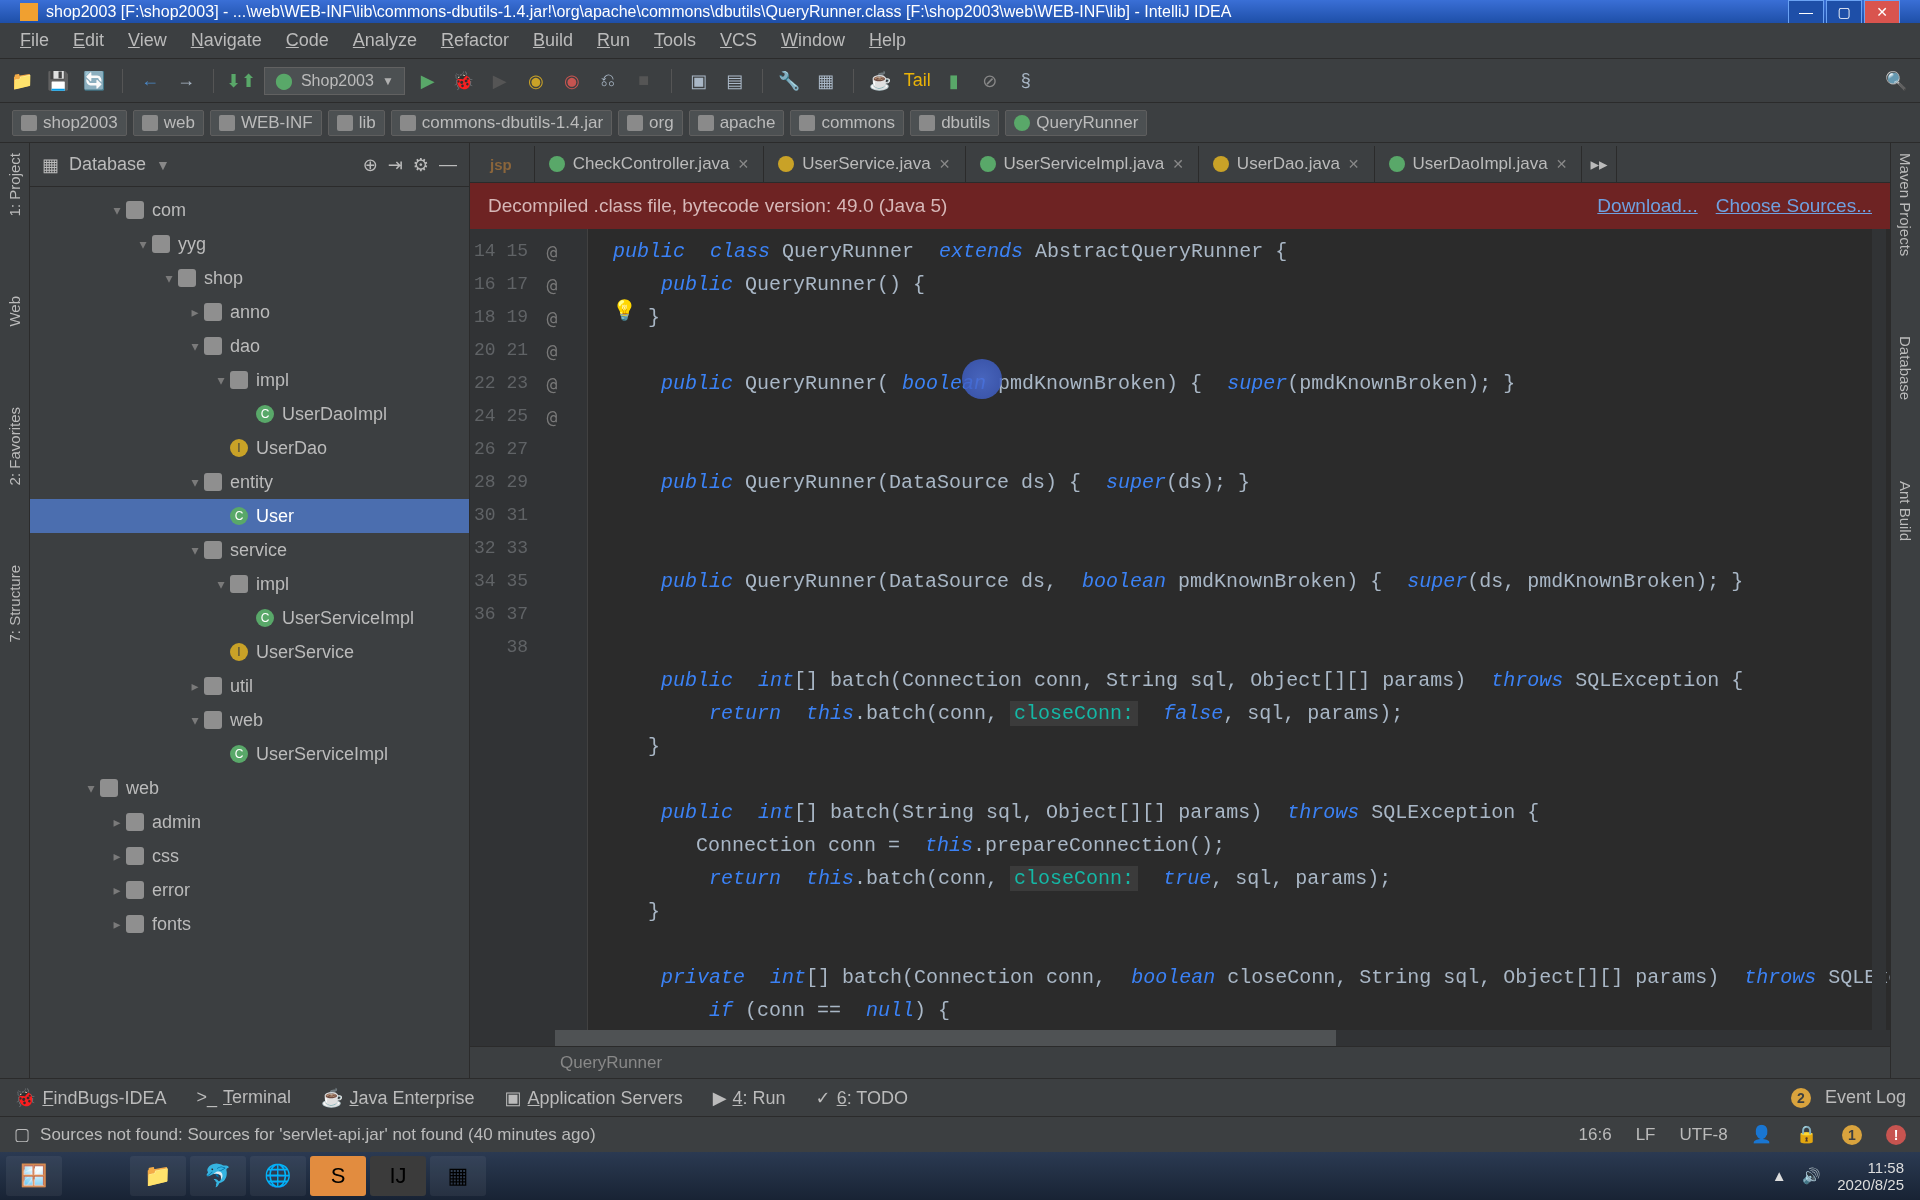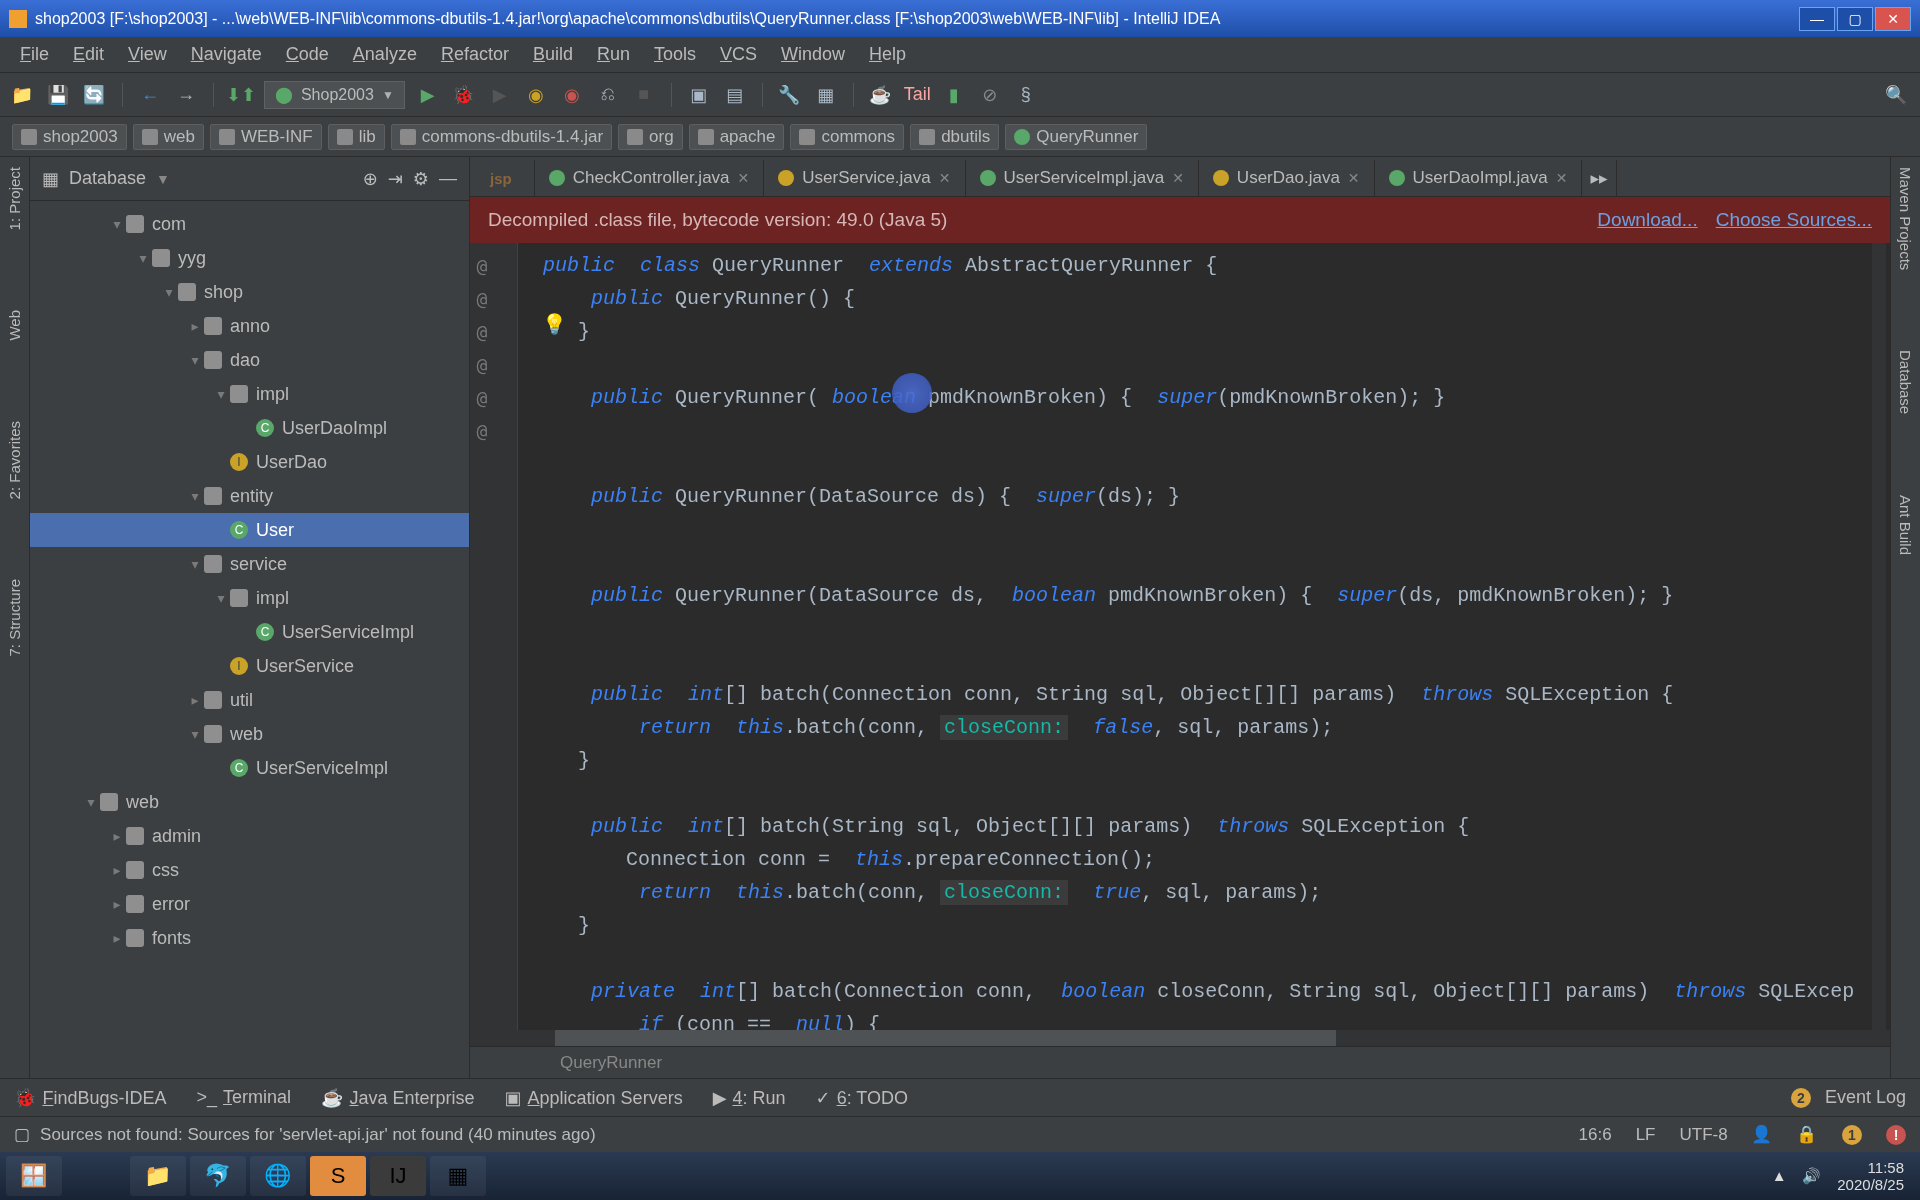--- a/index.html
+++ b/index.html
@@ -1,18 +1,18 @@
 <!DOCTYPE html>
 <html><head>
 <meta charset="utf-8">
 <style>
 * { box-sizing: border-box; margin: 0; padding: 0; }
 html, body { width: 1920px; height: 1200px; overflow: hidden; font-family: 'Segoe UI', Tahoma, sans-serif; background: #000; }
 .window { width: 1920px; height: 1200px; display: flex; flex-direction: column; }
-.titlebar { height: 37px; background: linear-gradient(#3a6fd6, #1e4fa8); display: flex; align-items: center; padding: 0 9px; color: #fff; font-size: 16px; }
+.titlebar { height: 23px; background: linear-gradient(#3a6fd6, #1e4fa8); display: flex; align-items: center; padding: 0 20px; color: #fff; font-size: 16px; }
 .titlebar .ij-icon { width: 18px; height: 18px; background: #f0a030; margin-right: 8px; }
 .titlebar .wnd-btns { margin-left: auto; display: flex; gap: 2px; }
 .titlebar .wnd-btn { width: 36px; height: 24px; background: #1e4fa8; border: 1px solid #6ba3f4; display:flex;align-items:center;justify-content:center;font-size:14px;color:#fff;}
 .titlebar .wnd-btn.close { background: #d9544e; }
 .menubar { height: 36px; background: #3c3f41; display: flex; align-items: center; padding: 0 10px; gap: 4px; color: #bbbbbb; font-size: 18px; border-bottom:1px solid #2b2b2b;}
 .menubar .menu-item { padding: 4px 10px; }
 .toolbar { height: 44px; background: #3c3f41; display:flex; align-items:center; padding: 0 10px; gap:10px; border-bottom:1px solid #2b2b2b;}
 .tbtn { width:26px; height:26px; display:flex;align-items:center;justify-content:center; color:#a9b7c6; font-size:18px;}
 .sep { width:1px; height:24px; background:#555; margin:0 4px;}
 .runcfg { height:28px; background:#4c5052; border:1px solid #616161; padding:0 10px; display:flex;align-items:center;gap:8px;color:#bbb;font-size:16px;}
@@ -127,21 +127,21 @@
     <div class="tbtn">⎌</div>
     <div class="tbtn" style="color:#555">■</div>
     <div class="sep"></div>
     <div class="tbtn">▣</div>
     <div class="tbtn">▤</div>
     <div class="sep"></div>
     <div class="tbtn">🔧</div>
     <div class="tbtn">▦</div>
     <div class="sep"></div>
     <div class="tbtn">☕</div>
-    <span style="color:#fca5a5;font-size:18px">Tail</span>
+    <span style="color:#eab308;font-size:18px">Tail</span>
     <div class="tbtn" style="color:#59a869">▮</div>
     <div class="tbtn" style="color:#888">⊘</div>
     <div class="tbtn">§</div>
     <div class="spacer"></div>
     <div class="tbtn">🔍</div>
   </div>
 
   <div class="breadcrumbs" id="bcbar">
       <div class="bc">
         <span class="fico"></span>
@@ -355,20 +355,46 @@
 
       <div class="notice">
         <span>Decompiled .class file, bytecode version: 49.0 (Java 5)</span>
         <div class="links">
           <span>Download...</span>
           <span>Choose Sources...</span>
         </div>
       </div>
 
       <div class="code-wrap">
+        <div class="gutter" id="gutter">14
+15
+16
+17
+18
+19
+20
+21
+22
+23
+24
+25
+26
+27
+28
+29
+30
+31
+32
+33
+34
+35
+36
+37
+38
+</div>
         <div class="anno" id="anno">
 @
 
 
 @
 
 
 
 @
 

